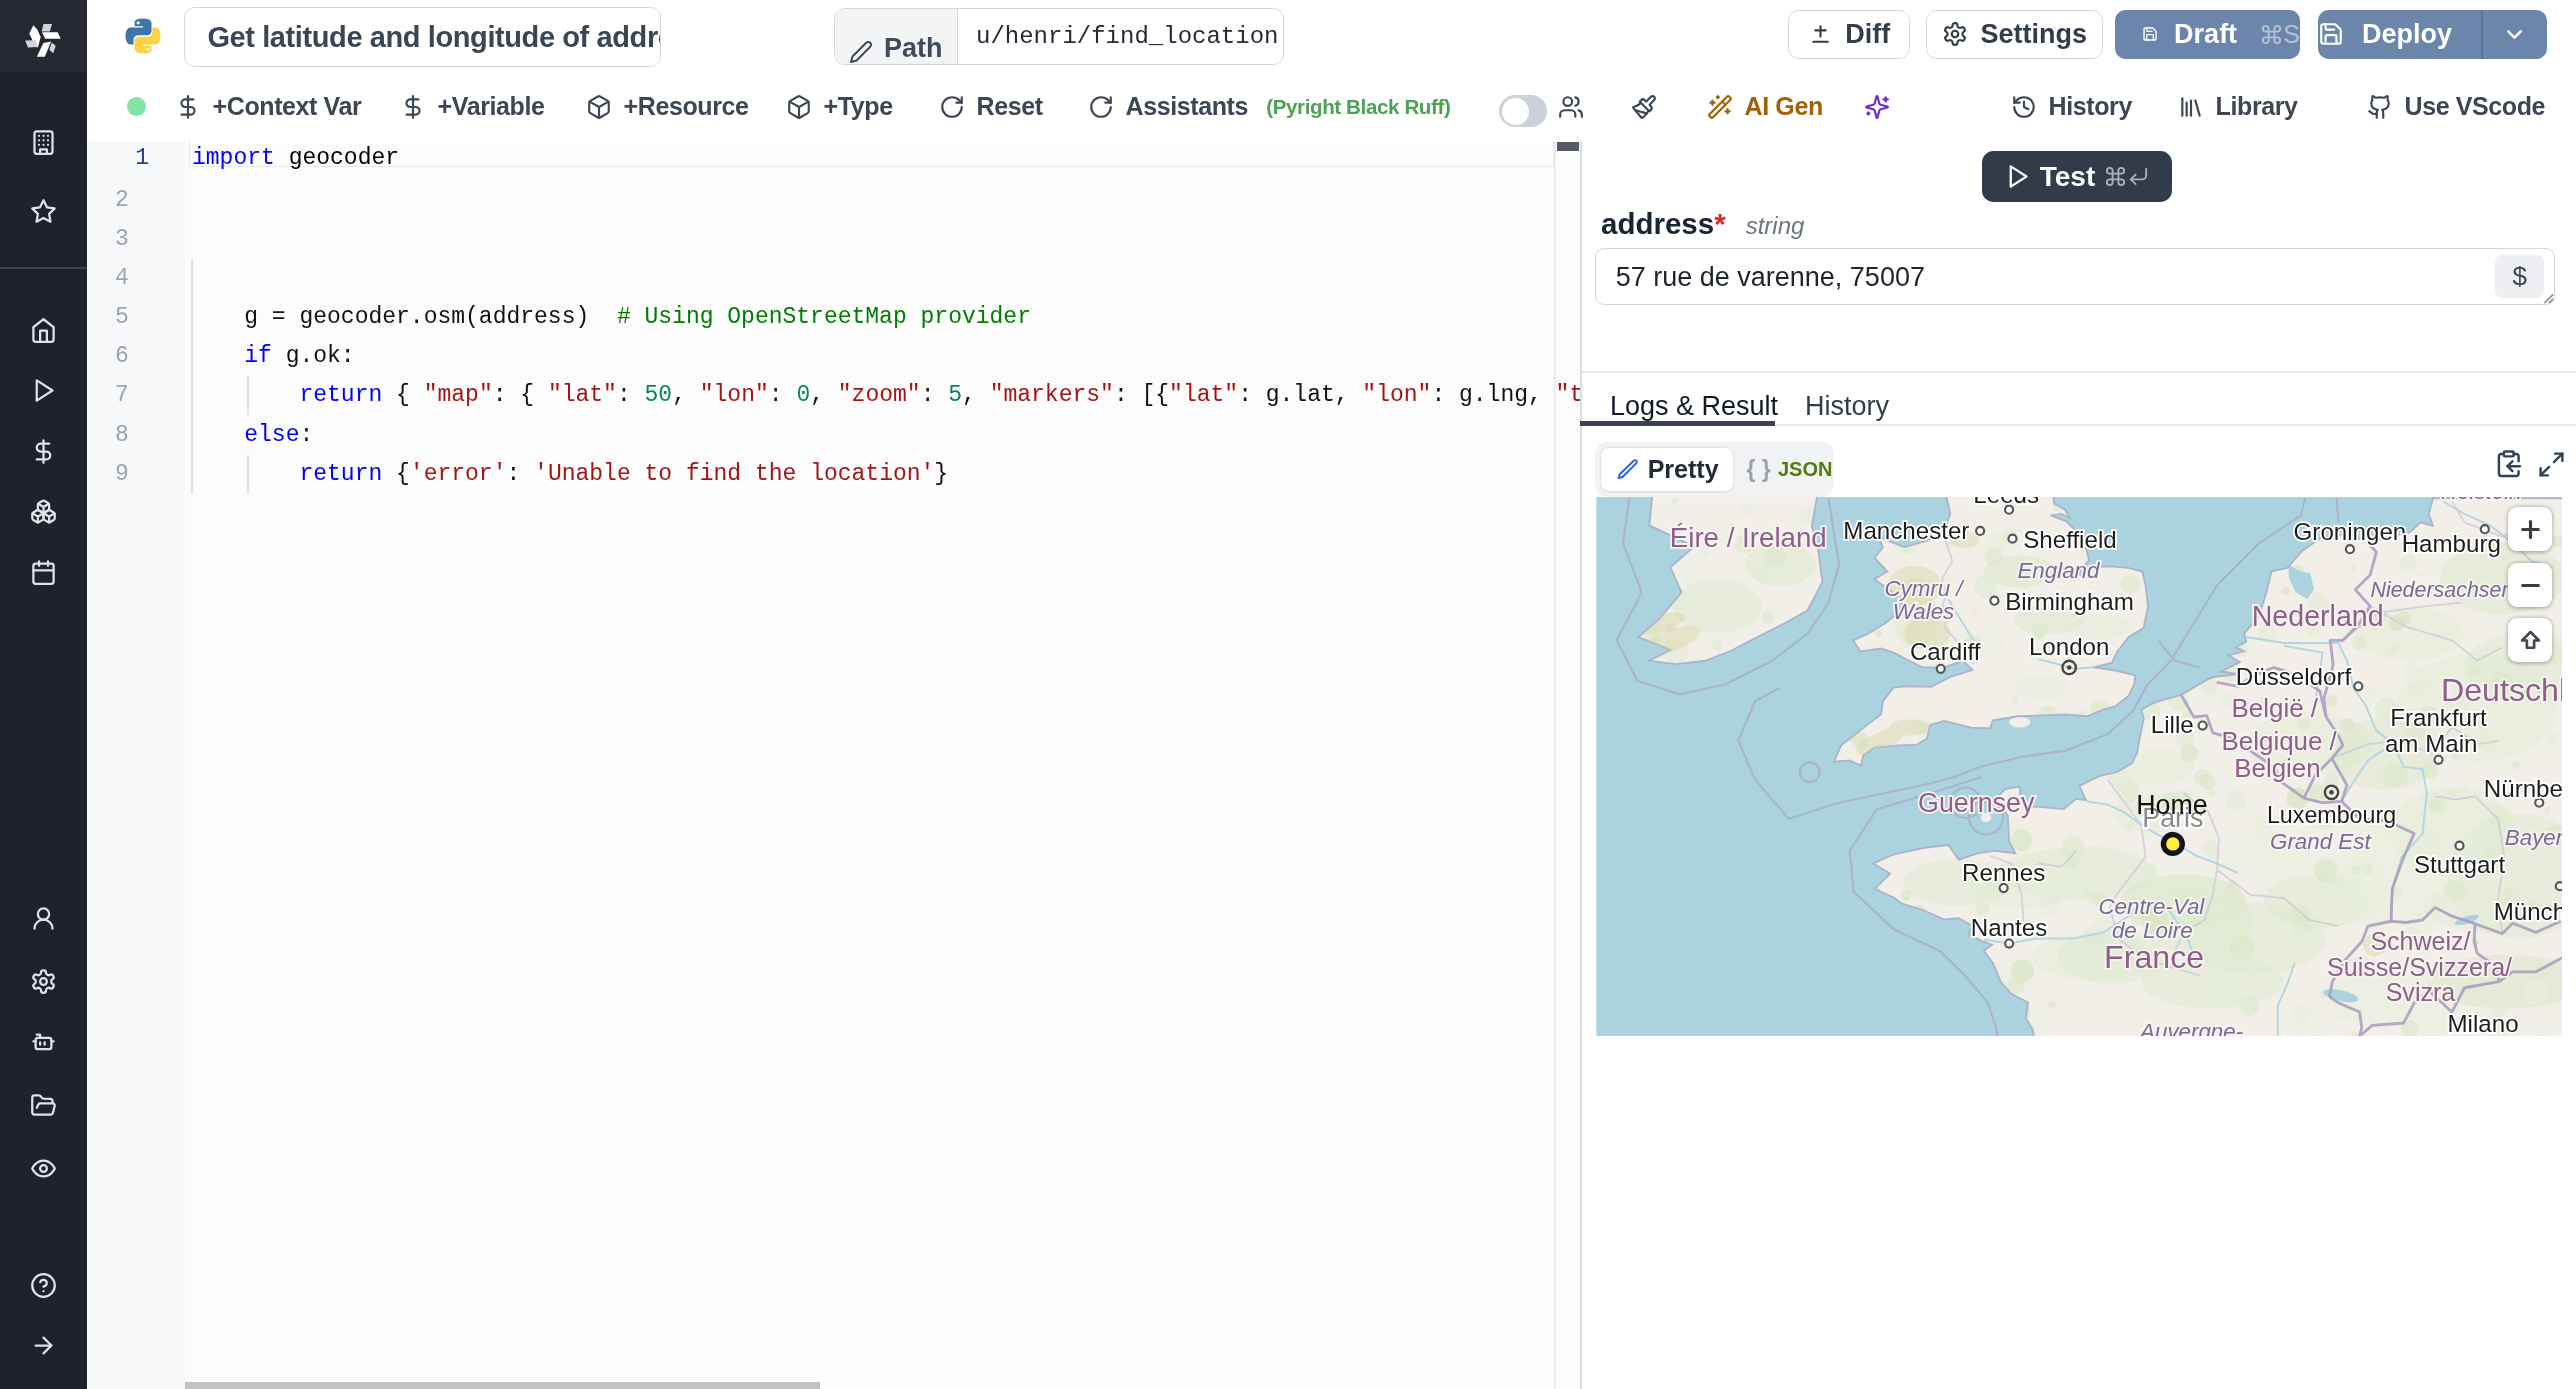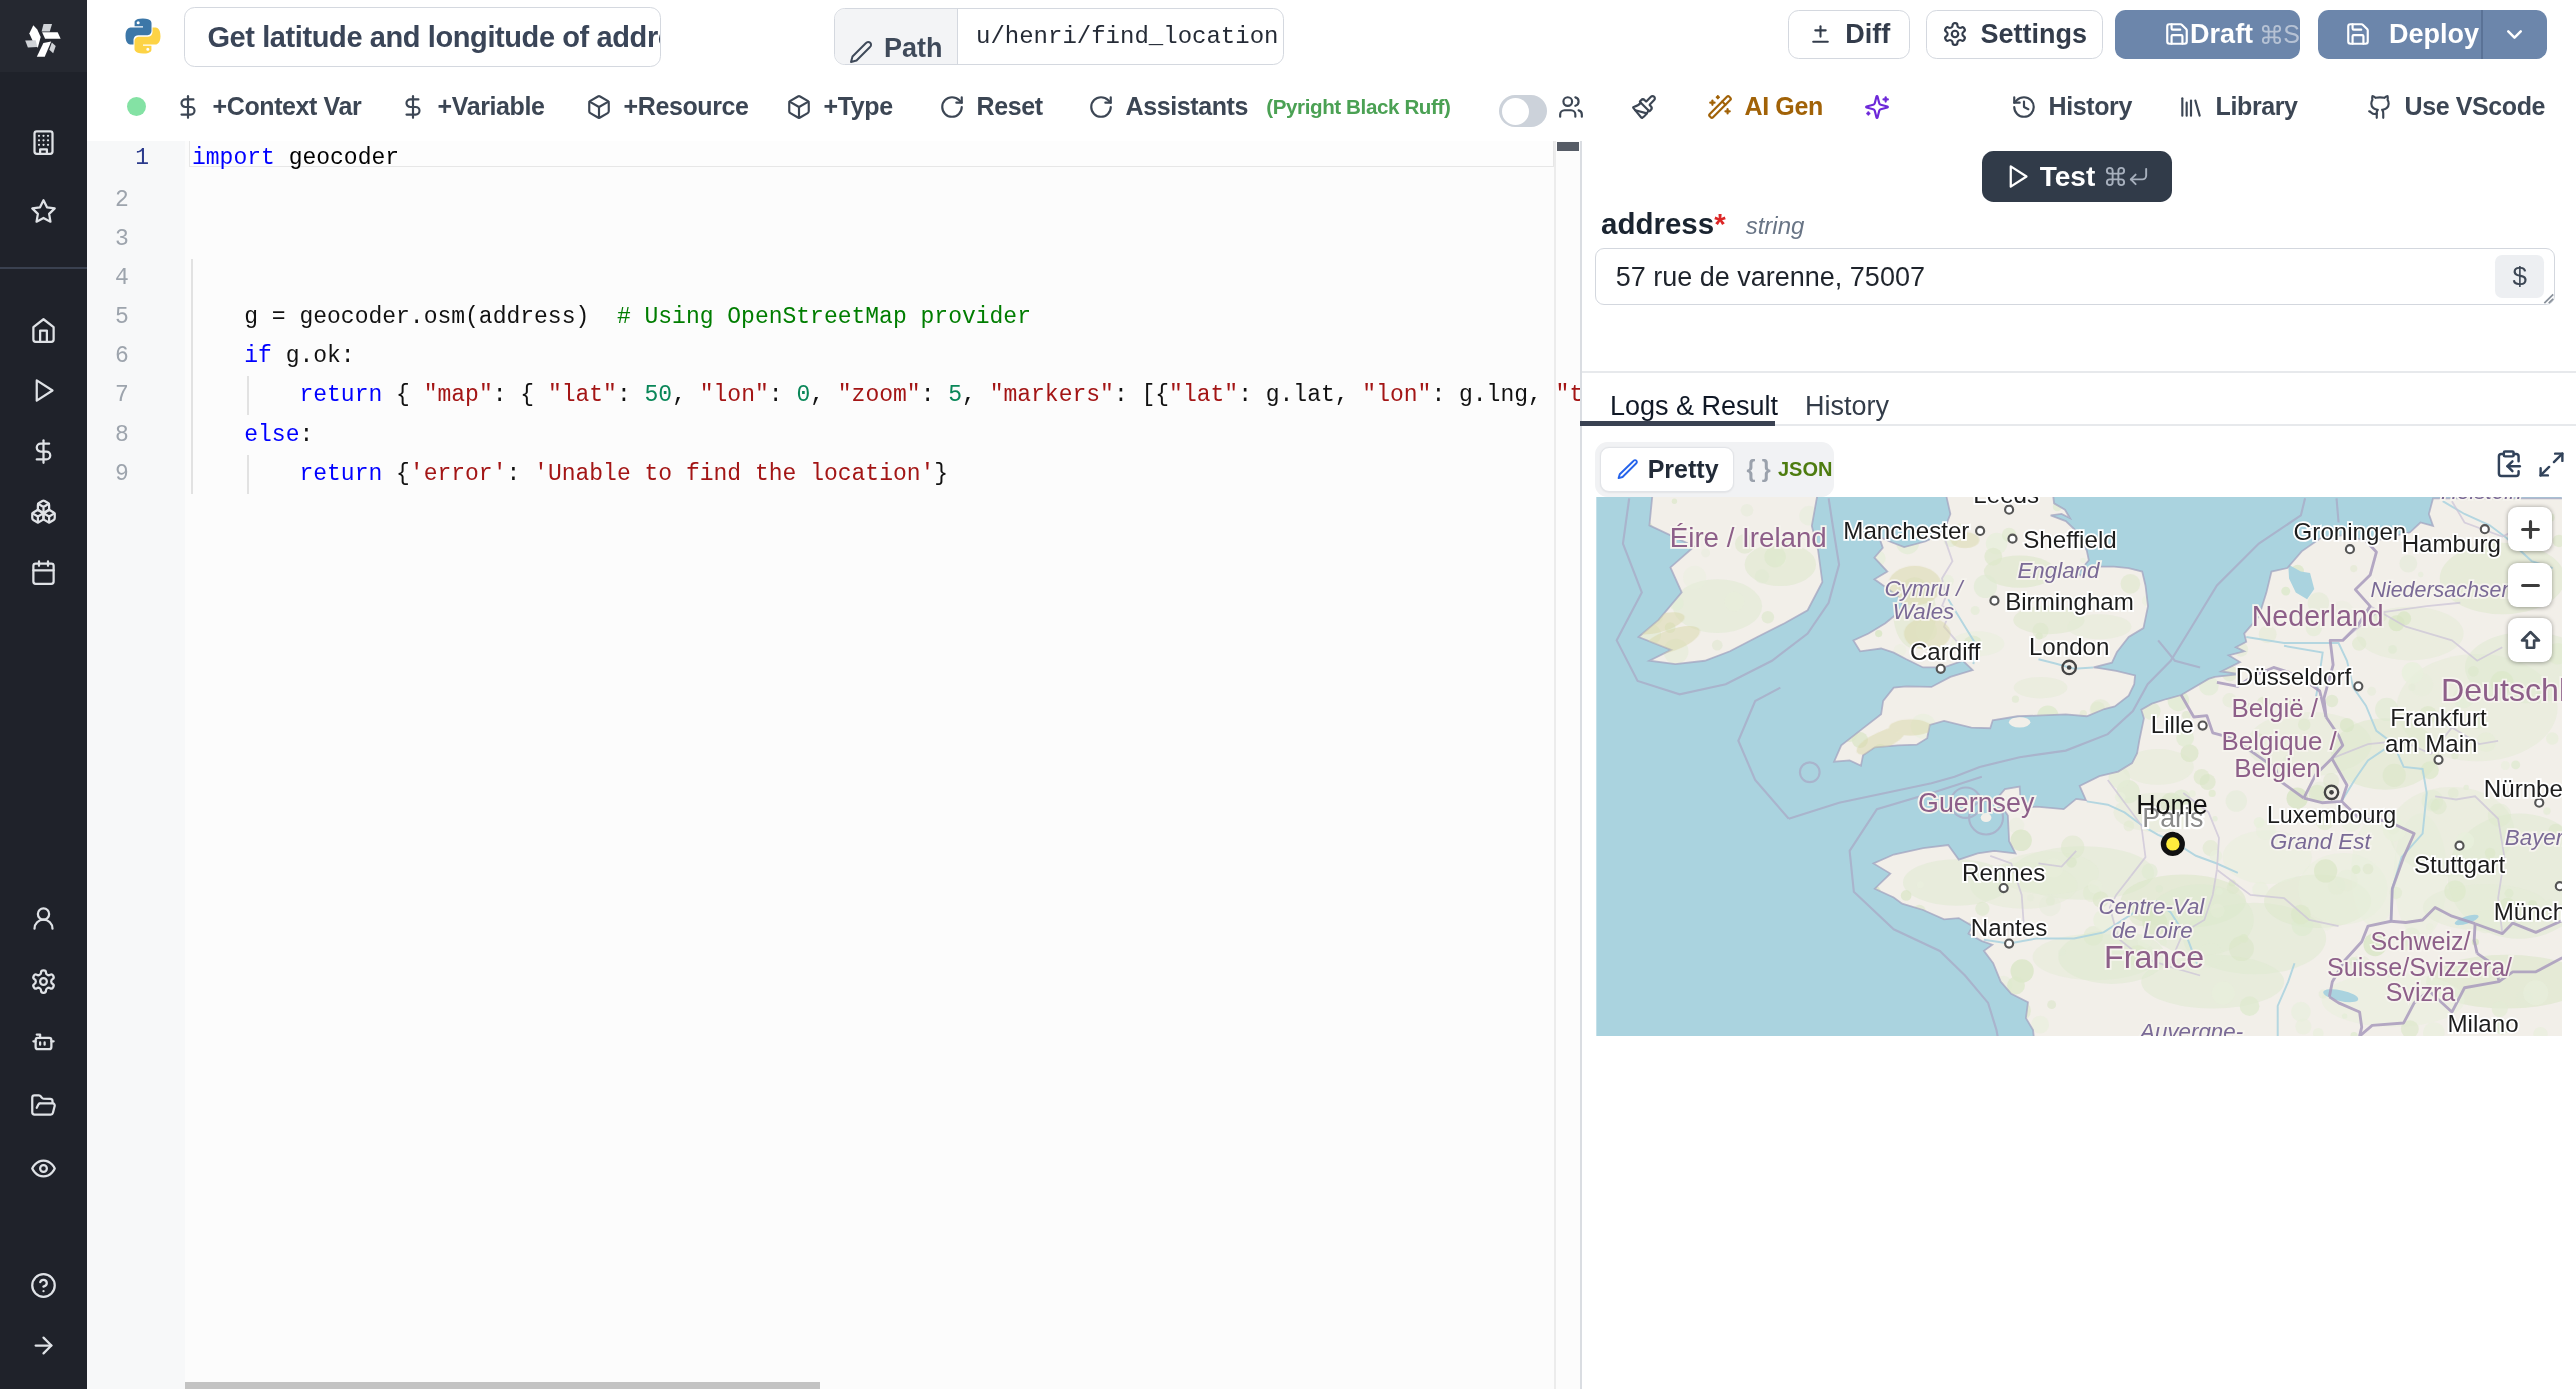--- a/index.html
+++ b/index.html
@@ -118,32 +118,32 @@
 <div class="btn ghost" style="left:1788px;width:122px;gap:12.5px"><svg width="25" height="25" viewBox="0 0 24 24" fill="none" stroke="currentColor" stroke-width="2" stroke-linecap="round">
       <path d="M5 21h14M12 3v12m0 0 5-5m-5 5-5-5" transform="scale(0)"></path>
       <path d="M5 19h14"></path>
       <path d="M12 4v10"></path>
       <path d="M7 9h10" transform="translate(0 -1)"></path>
     </svg>Diff</div>
 <div class="btn ghost" style="left:1926px;width:177px;gap:12.5px"><svg width="26" height="26" viewBox="0 0 24 24" fill="none" stroke="currentColor" stroke-width="2" stroke-linecap="round" stroke-linejoin="round">
       <path d="M12.22 2h-.44a2 2 0 0 0-2 2v.18a2 2 0 0 1-1 1.73l-.43.25a2 2 0 0 1-2 0l-.15-.08a2 2 0 0 0-2.73.73l-.22.38a2 2 0 0 0 .73 2.73l.15.1a2 2 0 0 1 1 1.72v.51a2 2 0 0 1-1 1.74l-.15.09a2 2 0 0 0-.73 2.73l.22.38a2 2 0 0 0 2.73.73l.15-.08a2 2 0 0 1 2 0l.43.25a2 2 0 0 1 1 1.73V20a2 2 0 0 0 2 2h.44a2 2 0 0 0 2-2v-.18a2 2 0 0 1 1-1.73l.43-.25a2 2 0 0 1 2 0l.15.08a2 2 0 0 0 2.73-.73l.22-.39a2 2 0 0 0-.73-2.73l-.15-.08a2 2 0 0 1-1-1.74v-.5a2 2 0 0 1 1-1.74l.15-.09a2 2 0 0 0 .73-2.73l-.22-.38a2 2 0 0 0-2.73-.73l-.15.08a2 2 0 0 1-2 0l-.43-.25a2 2 0 0 1-1-1.73V4a2 2 0 0 0-2-2z"></path>
       <circle cx="12" cy="12" r="3"></circle>
     </svg>Settings</div>
-<div class="btn blue" style="left:2115px;width:185px;justify-content:flex-end;padding-left:27px"><svg width="26" height="26" viewBox="0 0 24 24" fill="none" stroke="currentColor" stroke-width="2" stroke-linecap="round" stroke-linejoin="round">
+<div class="btn blue" style="left:2115px;width:185px;gap:16px;justify-content:flex-end;padding-left:27px"><svg width="26" height="26" viewBox="0 0 24 24" fill="none" stroke="currentColor" stroke-width="2" stroke-linecap="round" stroke-linejoin="round">
       <path d="M15.2 3a2 2 0 0 1 1.4.6l3.8 3.8a2 2 0 0 1 .6 1.4V19a2 2 0 0 1-2 2H5a2 2 0 0 1-2-2V5a2 2 0 0 1 2-2z"></path>
       <path d="M17 21v-7a1 1 0 0 0-1-1H8a1 1 0 0 0-1 1v7"></path>
       <path d="M7 3v4a1 1 0 0 0 1 1h7"></path>
     </svg>Draft<span style="display:flex;align-items:center;margin-left:7.2px">
       <svg width="23" height="23" viewBox="0 0 24 24" fill="none" stroke="#b6c2d4" stroke-width="2" stroke-linecap="round" stroke-linejoin="round">
         <path d="M15 6v12a3 3 0 1 0 3-3H6a3 3 0 1 0 3 3V6a3 3 0 1 0-3 3h12a3 3 0 1 0-3-3"></path>
       </svg>
       <span style="color:#b6c2d4;font-weight:400;font-size:25px">S</span>
     </span></div>
 <div class="btn blue" style="left:2318px;width:229px;padding:0;justify-content:flex-start">
-  <div style="display:flex;align-items:center;gap:18px;padding-left:27px;width:163px;box-sizing:border-box"><svg width="26" height="26" viewBox="0 0 24 24" fill="none" stroke="currentColor" stroke-width="2" stroke-linecap="round" stroke-linejoin="round">
+  <div style="display:flex;align-items:center;gap:18px;width:163px;box-sizing:border-box"><svg width="26" height="26" viewBox="0 0 24 24" fill="none" stroke="currentColor" stroke-width="2" stroke-linecap="round" stroke-linejoin="round">
         <path d="M15.2 3a2 2 0 0 1 1.4.6l3.8 3.8a2 2 0 0 1 .6 1.4V19a2 2 0 0 1-2 2H5a2 2 0 0 1-2-2V5a2 2 0 0 1 2-2z"></path>
         <path d="M17 21v-7a1 1 0 0 0-1-1H8a1 1 0 0 0-1 1v7"></path>
         <path d="M7 3v4a1 1 0 0 0 1 1h7"></path>
       </svg>Deploy</div>
   <div style="width:1.8px;height:49px;background:#5a7296"></div>
   <div style="flex:1;display:flex;justify-content:center">
       <svg width="25" height="25" viewBox="0 0 24 24" fill="none" stroke="currentColor" stroke-width="2.4" stroke-linecap="round" stroke-linejoin="round">
         <path d="m6 9 6 6 6-6"></path>
       </svg>
     </div>

